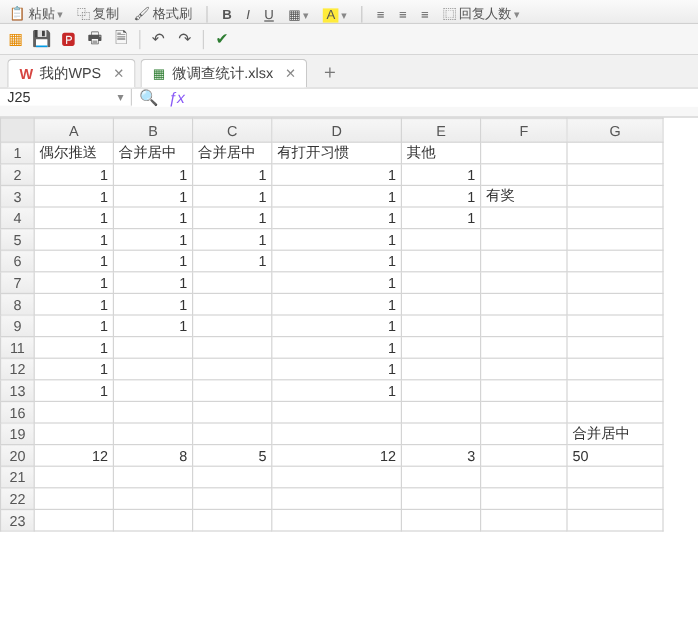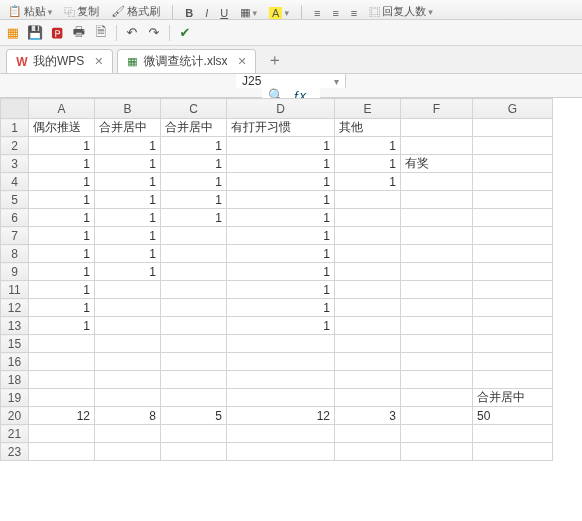--- a/index.html
+++ b/index.html
@@ -61,44 +61,43 @@
     position: relative;
     cursor: pointer;
   }
   .tab .xclose { margin-left:10px; color:#888; font-size:11px; cursor:pointer;}
   .tab .logo { width:14px; height:14px; display:inline-flex; align-items:center; justify-content:center; margin-right:4px;}
   .tabplus { width:22px; height:22px; display:flex; align-items:center; justify-content:center; color:#777; font-size:16px; cursor:pointer; margin-left:4px; margin-bottom:2px;}
   .namebox-row {
     height: 24px;
     border-bottom: 1px solid #cfcfcf;
     display: flex;
-    align-items: center;
+    align-items: flex-start;
     background:#f7f7f7;
-    flex-direction:column;
   }
   .namebox {
     width: 110px;
     border-right: 1px solid #cfcfcf;
     display: flex;
     align-items: center;
     padding: 0 6px;
     background:#fff;
   }
   .namebox input {
     border: none;
     outline: none;
     width: 70px;
     font-size: 12px;
     color:#333;
     background: transparent;
   }
   .namebox .dd { color:#888; font-size:10px; margin-left:auto; cursor:pointer;}
   .fx-area { flex:1; display:flex; align-items:center; padding:0 6px; gap:8px; background:#fff;}
   .fx-area .zoom { color:#777; font-size:13px;}
-  .fx-area .fx { font-style:italic; color:#0c4a6e; font-size:13px;}
+  .fx-area .fx { font-style:italic; color:#8b5cf6; font-size:13px;}
   .grid-wrap { position:relative; }
   .grid {
     border-collapse: collapse;
     table-layout: fixed;
   }
   .grid th, .grid td {
     border: 1px solid #d4d4d4;
     height: 18px;
     font-size: 12px;
     font-weight: normal;
@@ -345,41 +344,21 @@
           <th class="rowhdr">13</th>
           <td class="cell-r">1</td>
           <td class="cell-l"></td>
           <td class="cell-l"></td>
           <td class="cell-r">1</td>
           <td class="cell-l"></td>
           <td class="cell-l"></td>
           <td class="cell-l"></td>
         </tr>
         <tr>
-          <th class="rowhdr">15</th>
-          <td class="cell-l"></td>
-          <td class="cell-l"></td>
-          <td class="cell-l"></td>
-          <td class="cell-l"></td>
-          <td class="cell-l"></td>
-          <td class="cell-l"></td>
-          <td class="cell-l"></td>
-        </tr>
-        <tr>
           <th class="rowhdr">16</th>
-          <td class="cell-l"></td>
-          <td class="cell-l"></td>
-          <td class="cell-l"></td>
-          <td class="cell-l"></td>
-          <td class="cell-l"></td>
-          <td class="cell-l"></td>
-          <td class="cell-l"></td>
-        </tr>
-        <tr>
-          <th class="rowhdr">18</th>
           <td class="cell-l"></td>
           <td class="cell-l"></td>
           <td class="cell-l"></td>
           <td class="cell-l"></td>
           <td class="cell-l"></td>
           <td class="cell-l"></td>
           <td class="cell-l"></td>
         </tr>
         <tr>
           <th class="rowhdr">19</th>
@@ -405,20 +384,30 @@
           <th class="rowhdr">21</th>
           <td class="cell-l"></td>
           <td class="cell-l"></td>
           <td class="cell-l"></td>
           <td class="cell-l"></td>
           <td class="cell-l"></td>
           <td class="cell-l"></td>
           <td class="cell-l"></td>
         </tr>
         <tr>
+          <th class="rowhdr">22</th>
+          <td class="cell-l"></td>
+          <td class="cell-l"></td>
+          <td class="cell-l"></td>
+          <td class="cell-l"></td>
+          <td class="cell-l"></td>
+          <td class="cell-l"></td>
+          <td class="cell-l"></td>
+        </tr>
+        <tr>
           <th class="rowhdr">23</th>
           <td class="cell-l"></td>
           <td class="cell-l"></td>
           <td class="cell-l"></td>
           <td class="cell-l"></td>
           <td class="cell-l"></td>
           <td class="cell-l"></td>
           <td class="cell-l"></td>
         </tr>
       </tbody>

